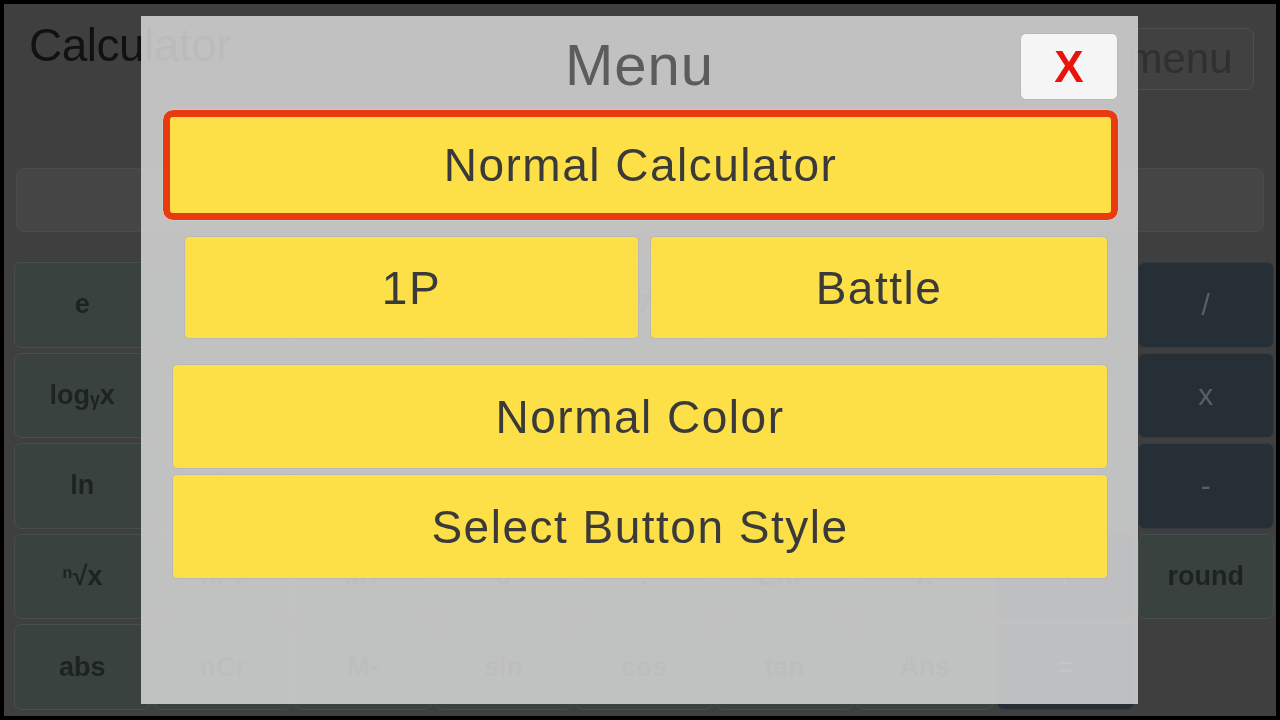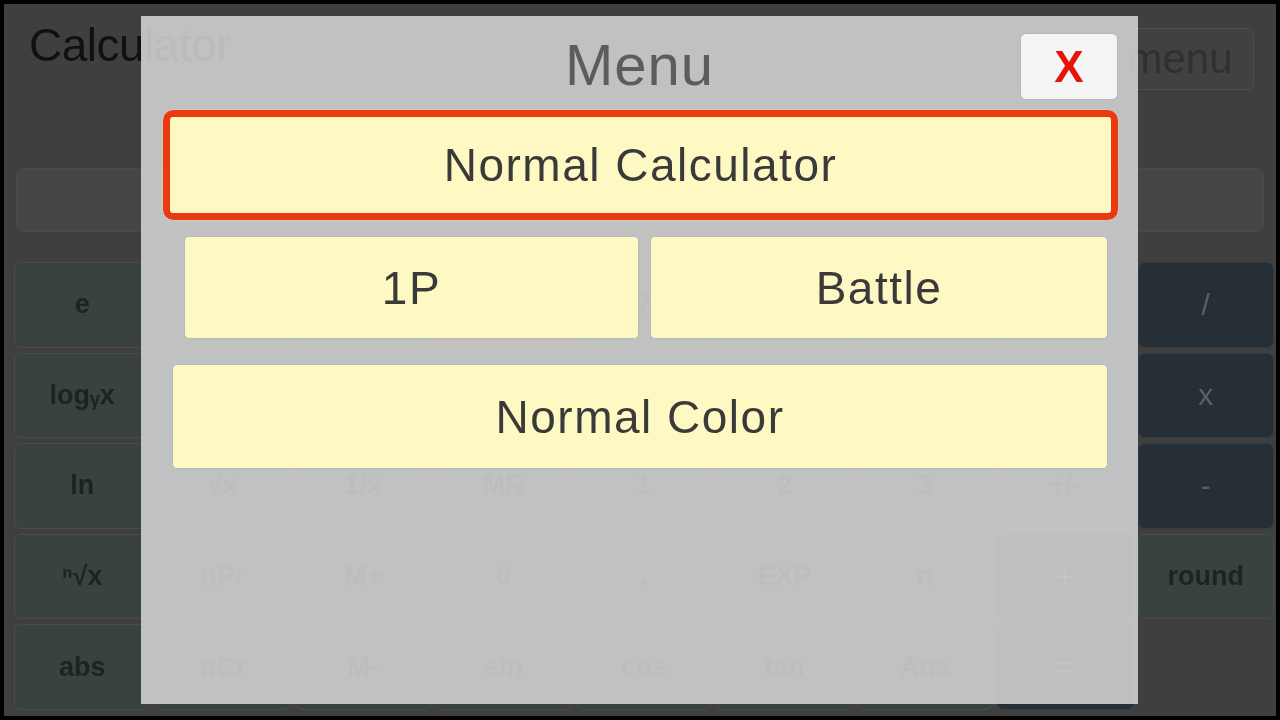--- a/index.html
+++ b/index.html
@@ -151,21 +151,21 @@
     justify-content: center;
     color: #e8140c;
     font-size: 44px;
     font-weight: bold;
     box-sizing: border-box;
     cursor: pointer;
   }
 
   .menu-btn {
     position: absolute;
-    background: #fef9c3;
+    background: #fde047;
     border: 1px solid #b9b9b9;
     border-radius: 5px;
     box-sizing: border-box;
     display: flex;
     align-items: center;
     justify-content: center;
     color: #3a3a3a;
     font-size: 46px;
     font-family: "Liberation Sans", sans-serif;
     letter-spacing: 1.5px;
@@ -255,16 +255,17 @@
     <div class="dlg-close">X</div>
 
     <div class="menu-btn selected" id="btn-normal">Normal Calculator</div>
 
     <div class="menu-btn" id="btn-1p">1P</div>
 
     <div class="menu-btn" id="btn-battle">Battle</div>
 
     <div class="menu-btn" id="btn-color">Normal Color</div>
 
+    <div class="menu-btn" id="btn-style">Select Button Style</div>
 
   </div>
 
 </div>
 
 </body></html>

